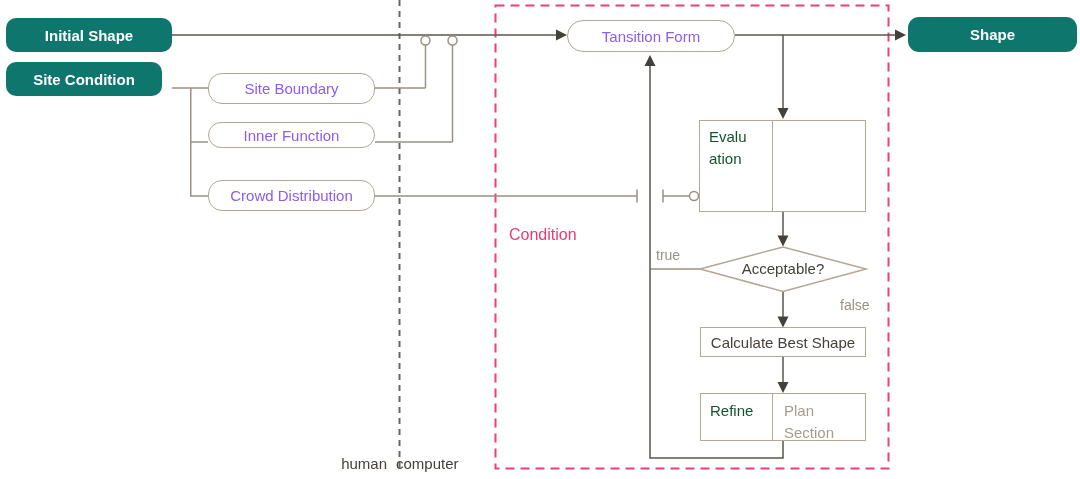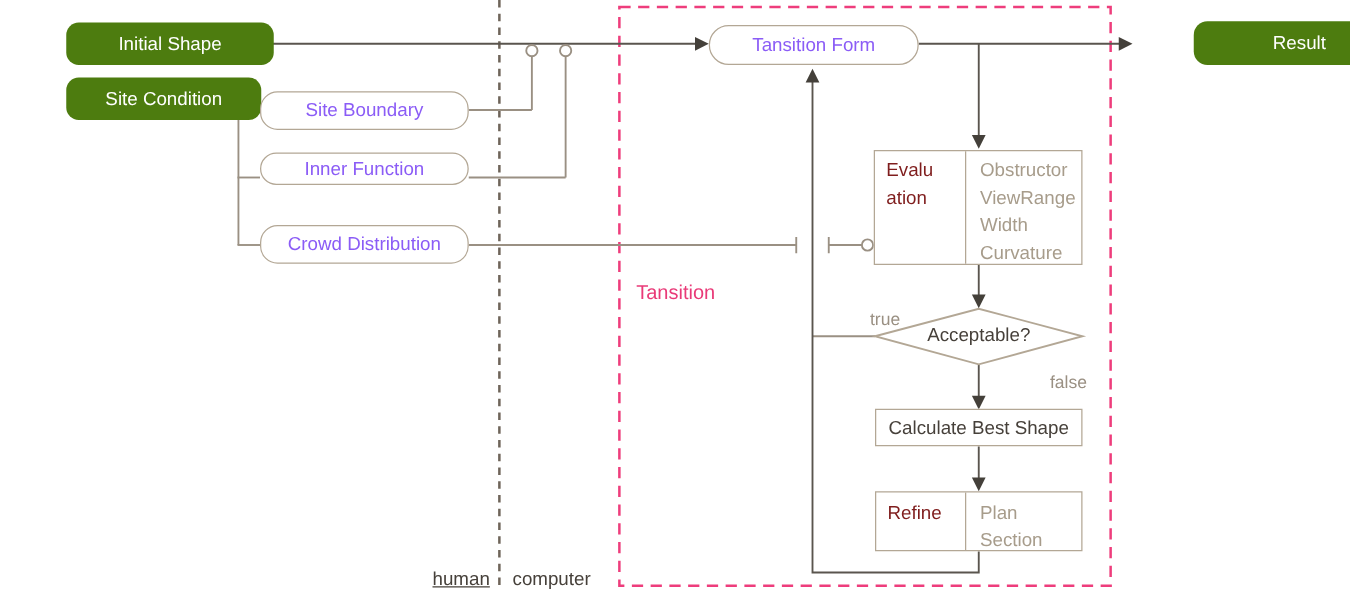--- a/index.html
+++ b/index.html
@@ -7,26 +7,26 @@
     position:relative;
     width:1080px;height:479px;
     background:#ffffff;
     font-family:"Liberation Sans", sans-serif;
     overflow:hidden;
   }
   .abs{position:absolute;box-sizing:border-box;}
   svg.layer{position:absolute;left:0;top:0;width:1080px;height:479px;}
 
   .pill{
-    background:#4d7c0f;
+    background:#0f766e;
     color:#ffffff;
-    font-weight:normal;
+    font-weight:bold;
     font-size:15px;
     border-radius:10px;
-    display:flex;align-items:center;justify-content:center;margin-left:47px;
+    display:flex;align-items:center;justify-content:center;
   }
   .wbox{
     background:#ffffff;
     border:1.5px solid #b3a795;
     border-radius:14px;
     color:#8b5cf6;
     font-size:15px;
     display:flex;align-items:center;justify-content:center;
     white-space:nowrap;
   }
@@ -40,21 +40,21 @@
     white-space:nowrap;
   }
   .splitbox{
     background:#ffffff;
     border:1.5px solid #b3a795;
     display:flex;flex-direction:row;align-items:stretch;
     font-size:15px;
   }
   .splitbox .lcell{
     border-right:1.5px solid #b3a795;
-    color:#7f1d1d;
+    color:#14532d;
     padding:5px 0 0 9px;
     line-height:22px;
   }
   .splitbox .rcell{
     color:#a79c8b;
     padding:5px 0 0 11px;
     line-height:22px;
     flex:1;
   }
   .lbl{color:#46403a;font-size:15px;white-space:nowrap;}
@@ -111,51 +111,45 @@
       <polygon points="777.5,108 788.5,108 783,119"></polygon>
       <polygon points="777.5,235.5 788.5,235.5 783,246.5"></polygon>
       <polygon points="777.5,316.5 788.5,316.5 783,327.5"></polygon>
       <polygon points="777.5,382 788.5,382 783,393"></polygon>
       <polygon points="644.5,66 655.5,66 650,55"></polygon>
     </g>
   </svg>
 
   <div class="abs pill" style="left:6px;top:18px;width:166px;height:34px;">Initial Shape</div>
   <div class="abs pill" style="left:6px;top:62px;width:156px;height:34px;">Site Condition</div>
-  <div class="abs pill" style="left:908px;top:17px;width:169px;height:35px;border-radius:11px;">Result</div>
+  <div class="abs pill" style="left:908px;top:17px;width:169px;height:35px;border-radius:11px;">Shape</div>
 
   <div class="abs wbox" style="left:208px;top:73px;width:167px;height:31px;">Site Boundary</div>
   <div class="abs wbox" style="left:208px;top:122px;width:167px;height:26px;">Inner Function</div>
   <div class="abs wbox" style="left:208px;top:180px;width:167px;height:31px;">Crowd Distribution</div>
   <div class="abs wbox" style="left:567px;top:20px;width:168px;height:32px;border-radius:16px;">Tansition Form</div>
 
   <div class="abs splitbox" style="left:699px;top:120px;width:167px;height:92px;">
     <div class="lcell" style="width:63px;">
       <div>Evalu</div>
       <div>ation</div>
-    </div>
-    <div class="rcell">
-      <div>Obstructor</div>
-      <div>ViewRange</div>
-      <div>Width</div>
-      <div>Curvature</div>
     </div>
   </div>
 
   <div class="abs diamond-text" style="left:703px;top:260px;width:160px;">Acceptable?</div>
 
   <div class="abs sqbox" style="left:700px;top:327px;width:166px;height:30px;">Calculate Best Shape</div>
 
   <div class="abs splitbox" style="left:700px;top:393px;width:166px;height:48px;">
     <div class="lcell" style="width:62px;padding-top:6px;">Refine</div>
     <div class="rcell" style="padding-top:6px;">
       <div>Plan</div>
       <div>Section</div>
     </div>
   </div>
 
-  <div class="abs lbl-pink" style="left:509px;top:226px;">Tansition</div>
-  <div class="abs lbl-light" style="left:656px;top:247px;width:34px;text-align:left;margin-left:40px;">true</div>
+  <div class="abs lbl-pink" style="left:509px;top:226px;">Condition</div>
+  <div class="abs lbl-light" style="left:656px;top:247px;width:34px;text-align:left;">true</div>
   <div class="abs lbl-light" style="left:840px;top:297px;">false</div>
-  <div class="abs lbl" style="left:346px;top:455px;width:57px;text-decoration:underline;">human</div>
-  <div class="abs lbl" style="left:410px;top:455px;">computer</div>
+  <div class="abs lbl" style="left:330px;top:455px;width:57px;text-align:right;">human</div>
+  <div class="abs lbl" style="left:396px;top:455px;">computer</div>
 
 </div>
 
 </body></html>

